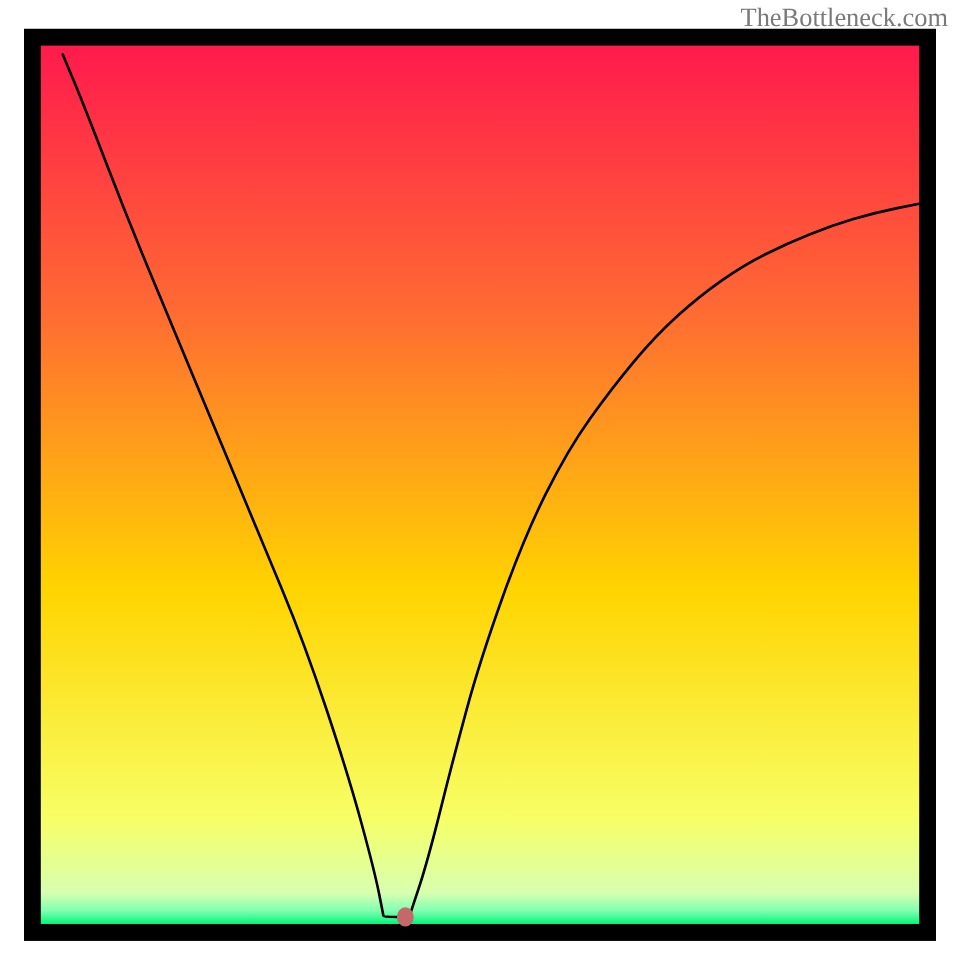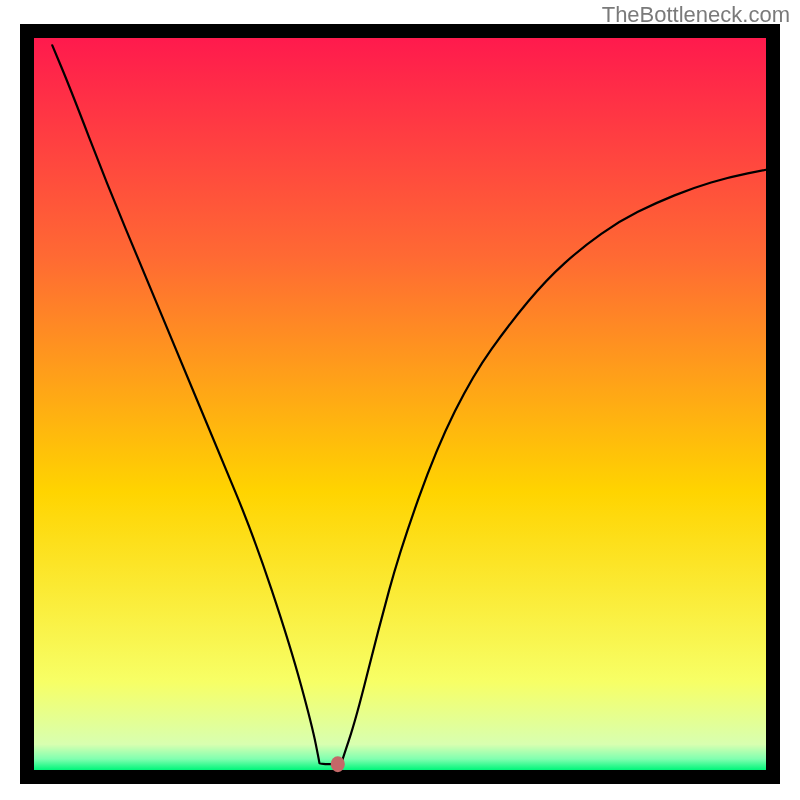--- a/index.html
+++ b/index.html
@@ -12,21 +12,21 @@
   }
   .container {
     position: relative;
     width: 800px;
     height: 800px;
   }
   .watermark {
     position: absolute;
     top: 2px;
     right: 10px;
-    font-family: Liberation Sans, sans-serif;
+    font-family: Liberation Serif, serif;
     font-size: 22px;
     color: #7a7a7a;
     z-index: 10;
     user-select: none;
     text-align: right;
   }
   .plot {
     position: absolute;
     left: 20px;
     top: 24px;

